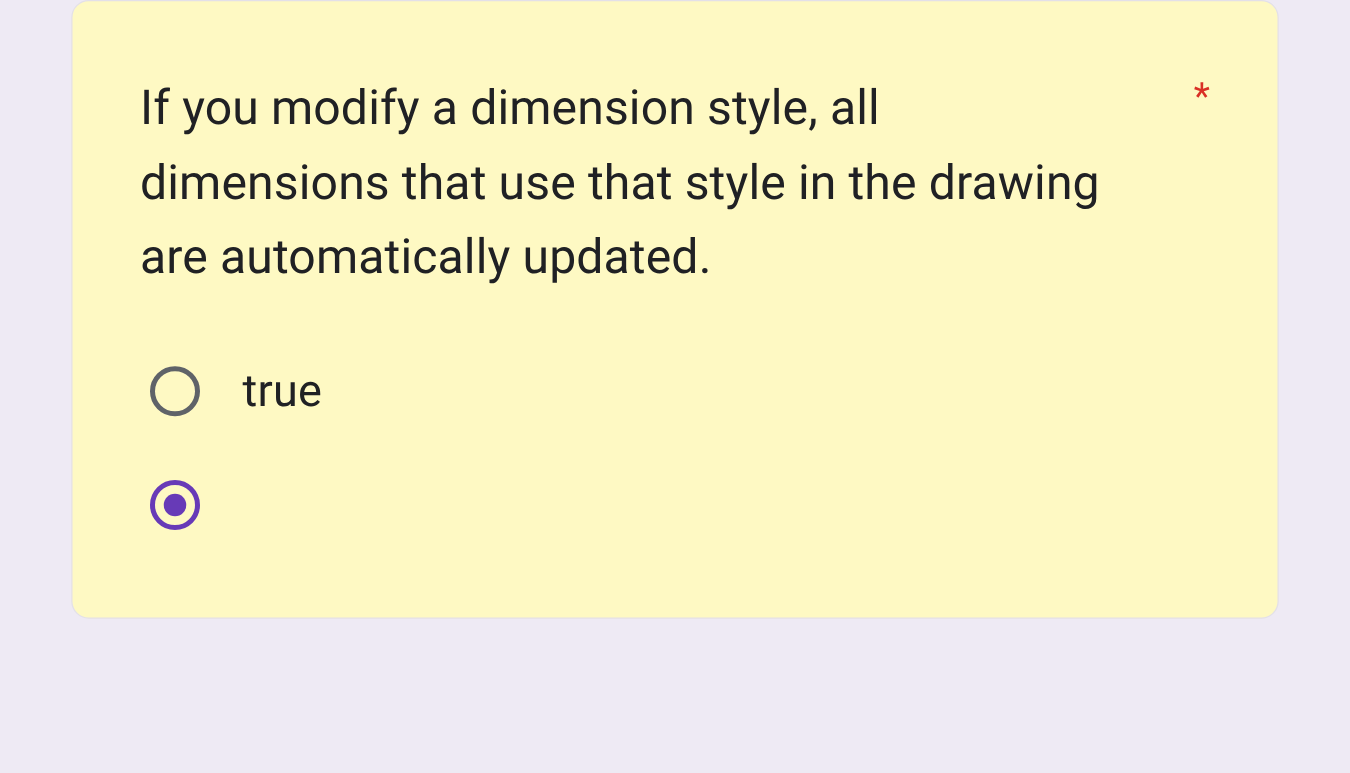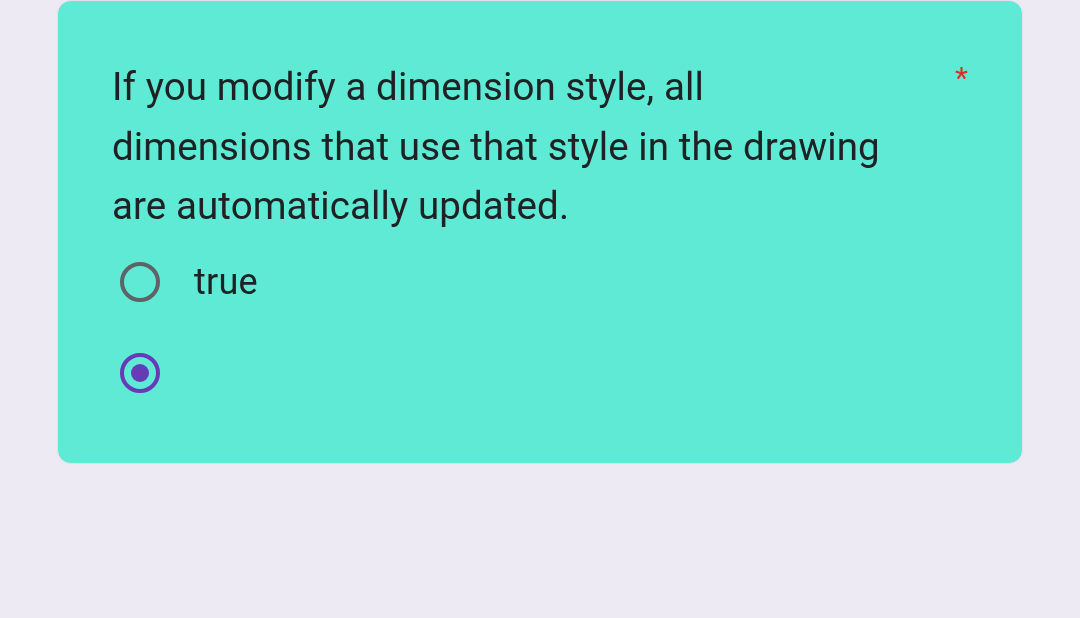--- a/index.html
+++ b/index.html
@@ -11,21 +11,21 @@
       background: #eeeaf4;
       font-family: 'Google Sans', Roboto, Arial, sans-serif;
       width: 1080px;
       height: 618px;
       display: flex;
       align-items: flex-start;
       justify-content: center;
       padding-top: 0;
     }
     .card {
-      background: #5eead4;
+      background: #fef9c3;
       border-radius: 14px;
       width: 966px;
       margin-top: 0;
       padding: 56px 54px 70px 54px;
       border: 1px solid #e3e0e8;
       position: relative;
     }
     .question-row {
       display: flex;
       align-items: flex-start;
@@ -40,21 +40,21 @@
       max-width: 790px;
     }
     .required {
       color: #d93025;
       font-size: 30px;
       line-height: 1;
       margin-left: auto;
       padding-top: 6px;
     }
     .options {
-      margin-top: 25px;
+      margin-top: 56px;
       display: flex;
       flex-direction: column;
       gap: 50px;
       padding-left: 8px;
     }
     .option {
       display: flex;
       align-items: center;
       gap: 34px;
       cursor: pointer;

